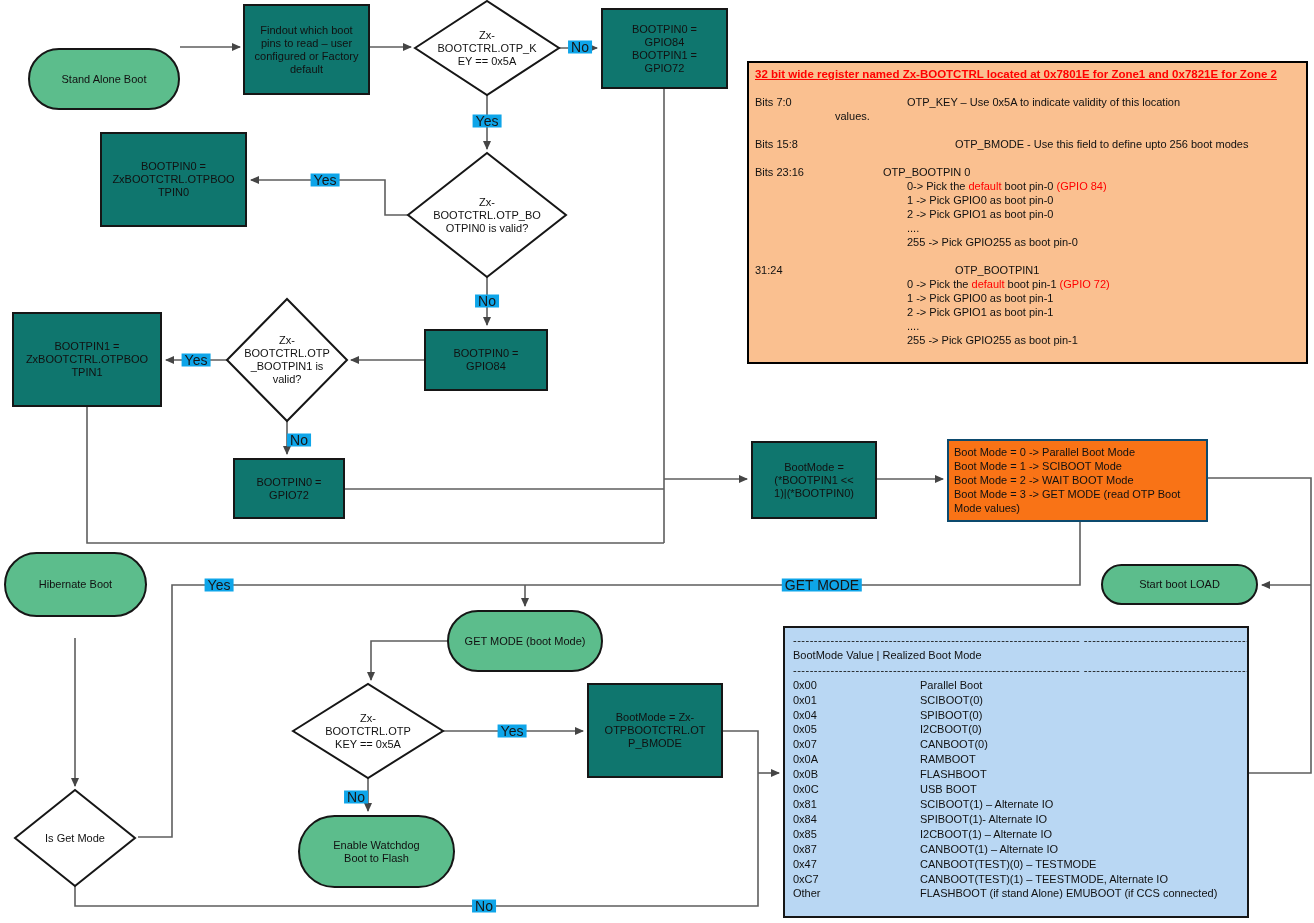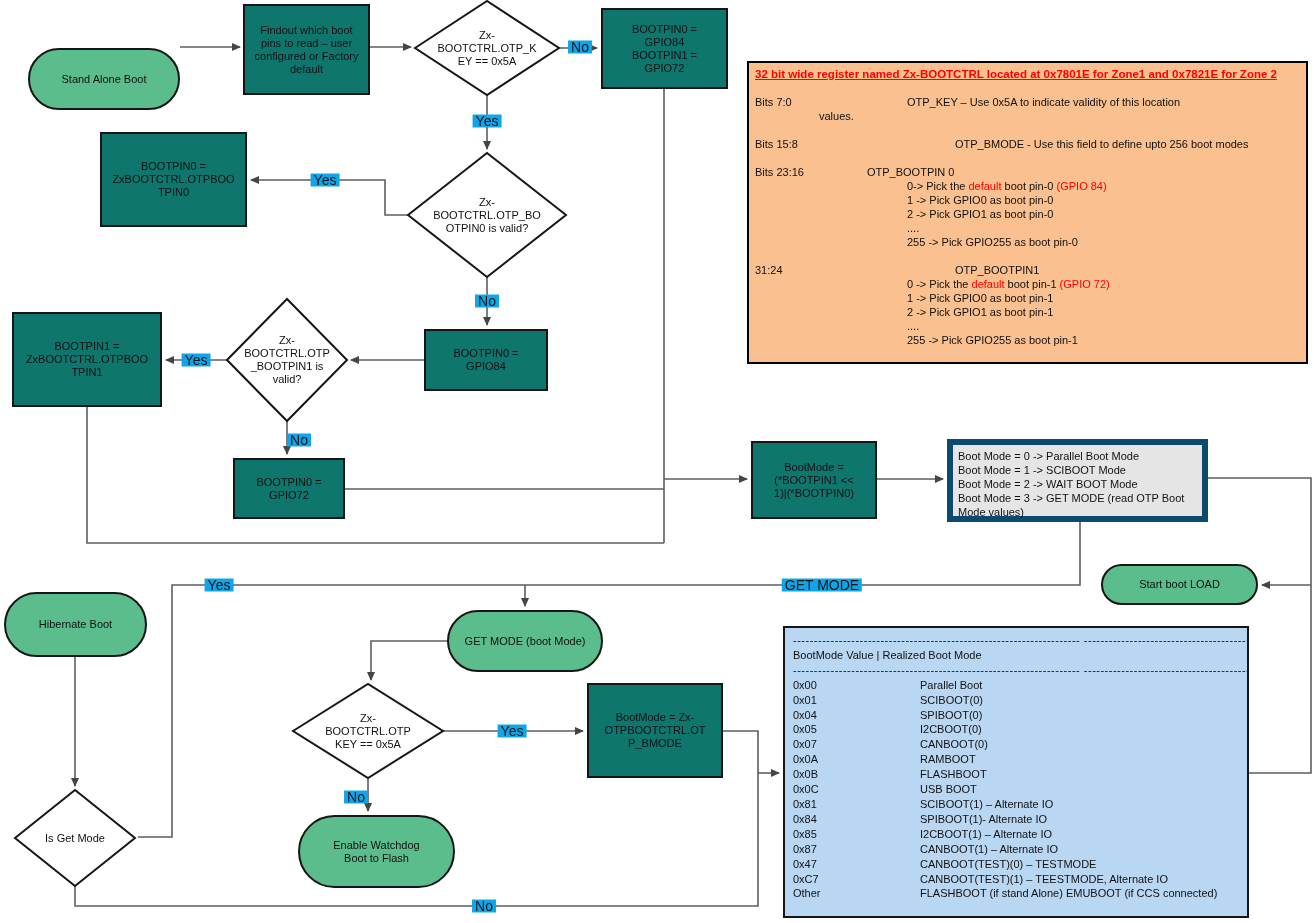--- a/index.html
+++ b/index.html
@@ -3,36 +3,36 @@
 <meta charset="utf-8">
 <style>
   html,body{margin:0;padding:0;background:#fff;}
   .canvas{position:relative;width:1314px;height:923px;background:#fff;
           font-family:"Liberation Sans",sans-serif;color:#111;overflow:hidden;}
   svg.wires{position:absolute;left:0;top:0;z-index:1;}
   .node{position:absolute;z-index:2;display:flex;align-items:center;justify-content:center;
         text-align:center;font-size:11px;line-height:13px;white-space:pre-line;box-sizing:border-box;}
   .rect{background:#0f766e;border:2px solid #161616;}
   .pill{background:#5cbd8c;border:2px solid #161616;border-radius:999px;}
-  .blue{background:#e5e5e5;border:6px solid #0c4a6e;}
+  .blue{background:#f97316;border:2px solid #0c4a6e;}
   .dlabel{position:absolute;z-index:2;display:flex;align-items:center;justify-content:center;
           text-align:center;font-size:11px;line-height:13px;white-space:pre-line;}
   .modes{align-items:flex-start;justify-content:flex-start;text-align:left;
          padding:4px 5px;line-height:14px;}
   .elabel{position:absolute;z-index:3;transform:translate(-50%,-50%);background:#0ea5e9;
           padding:0 3px;font-size:14px;line-height:13px;color:#161616;}
   
   .note{position:absolute;z-index:2;left:747px;top:61px;width:561px;height:303px;
         background:#fac090;border:2px solid #000;box-sizing:border-box;
         font-size:11px;line-height:14px;padding:4px 6px;}
   .note-title{color:#ff0000;font-weight:bold;text-decoration:underline;font-size:11.5px;margin-bottom:14px;}
   .nrow{position:relative;min-height:14px;}
   .ncol1{position:absolute;left:0;top:0;}
   .ncol2{display:block;margin-left:152px;}
-  .ncol2b{display:block;margin-left:64px;}
+  .ncol2b{display:block;margin-left:80px;}
   .gap{margin-top:14px;padding-left:48px;}
   .red{color:#ff0000;}
   
   .btable{position:absolute;z-index:2;left:783px;top:626px;width:466px;height:292px;
           background:#b9d7f3;border:2px solid #161616;box-sizing:border-box;
           font-size:11px;line-height:14.9px;padding:5px 0 0 8px;overflow:hidden;}
   .tsep{white-space:nowrap;overflow:hidden;letter-spacing:0.5px;}
   .trow{display:flex;gap:8px;}
   .tval{width:119px;flex:none;}
   .tmode{flex:1;}
@@ -127,21 +127,21 @@
 1)|(*BOOTPIN0)</div>
 
   <div class="node blue modes" style="left:947px;top:439px;width:261px;height:83px;">Boot Mode = 0   -&gt; Parallel Boot Mode
 Boot Mode = 1  -&gt; SCIBOOT Mode
 Boot Mode = 2 -&gt; WAIT BOOT Mode
 Boot Mode = 3 -&gt; GET MODE (read OTP Boot
 Mode values)</div>
 
   <div class="node pill" style="left:1101px;top:564px;width:157px;height:41px;">Start boot LOAD</div>
 
-  <div class="node pill" style="left:4px;top:592px;width:143px;height:65px;">Hibernate Boot</div>
+  <div class="node pill" style="left:4px;top:552px;width:143px;height:65px;">Hibernate Boot</div>
 
   <div class="node pill" style="left:447px;top:610px;width:156px;height:62px;">GET MODE (boot Mode)</div>
 
   <div class="dlabel" style="left:298px;top:691px;width:140px;height:80px;">Zx-
 BOOTCTRL.OTP
 KEY == 0x5A</div>
 
   <div class="node rect" style="left:587px;top:683px;width:136px;height:95px;">BootMode = Zx-
 OTPBOOTCTRL.OT
 P_BMODE</div>

